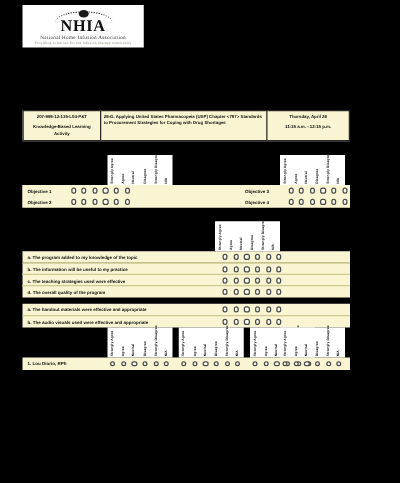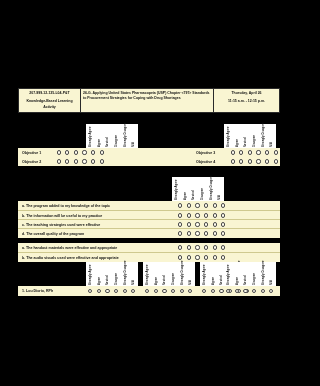--- a/index.html
+++ b/index.html
@@ -97,20 +97,29 @@
     width:4.2px;height:4.2px;border:.6px solid #4a4a4a;border-radius:50%;
     background:#fffdf0;box-sizing:border-box;display:block;
   }
   .band{position:absolute;background:#f9f5d2;}
 </style>
 </head>
 <body>
 
 <div class="page">
 
+  <div class="logo-box">
+    <div class="logo-mark">
+      <span class="logo-swoosh"></span>
+      <span class="logo-globe"></span>
+    </div>
+    <div class="logo-word">NHIA</div>
+    <div class="logo-sub">National Home Infusion Association</div>
+    <div class="logo-tag">Providing solutions for the infusion therapy community</div>
+  </div>
 
   <table class="hdr-table">
     <tbody>
         <tr>
       <td class="hdr-code">
         <span class="code">207-999-12-135-L04-P&amp;T</span>
         <span class="kind">Knowledge-Based Learning Activity</span>
       </td>
       <td class="hdr-title">26-G. Applying United States Pharmacopeia (USP) Chapter &lt;797&gt; Standards to Procurement Strategies for Coping with Drug Shortages</td>
       <td class="hdr-when">

